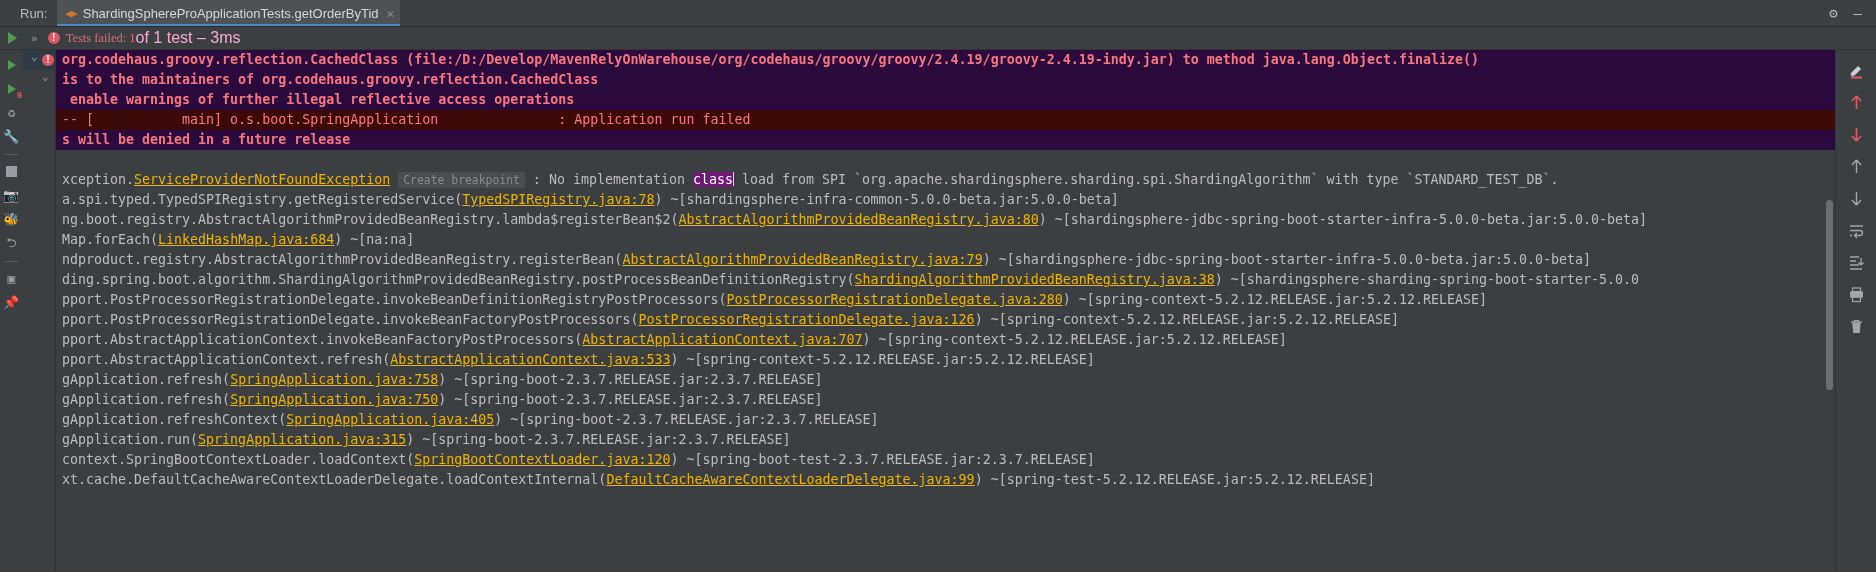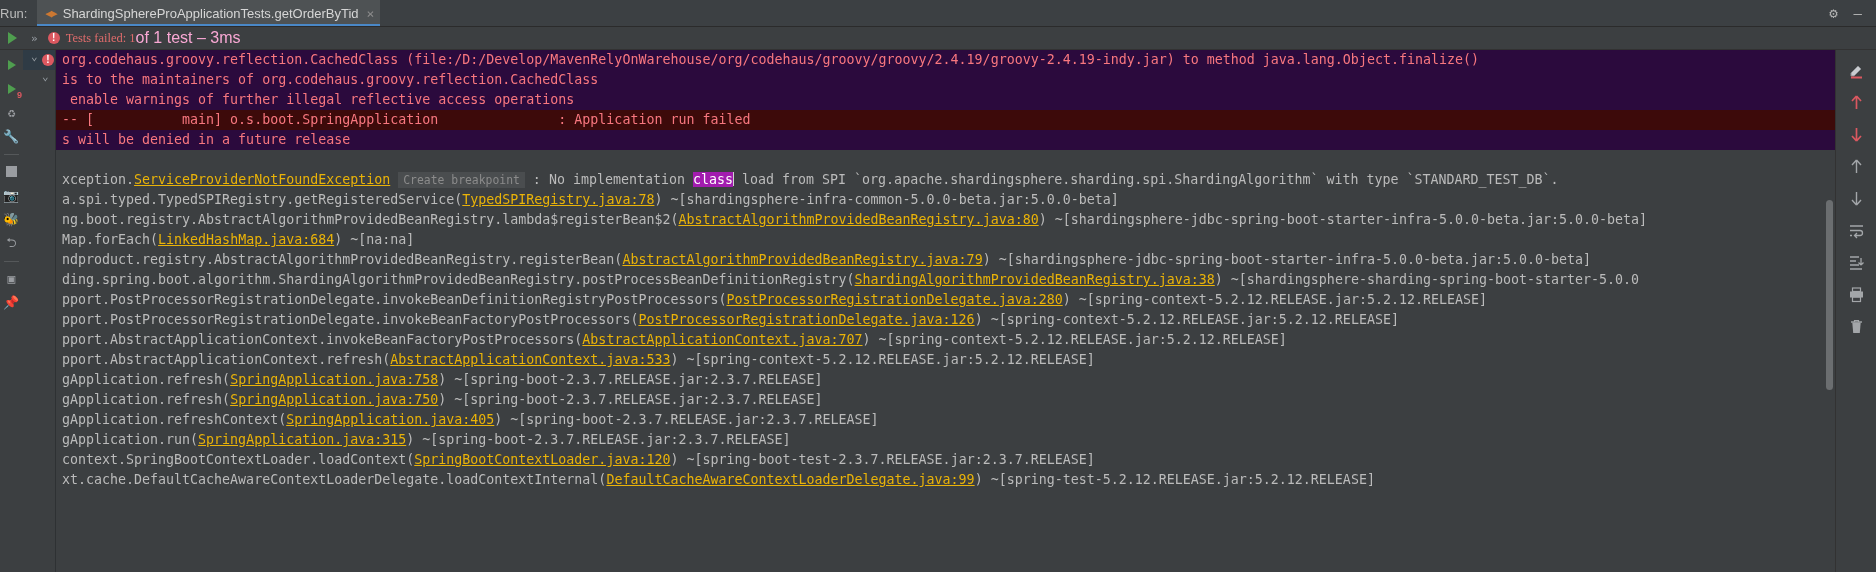--- a/index.html
+++ b/index.html
@@ -3,21 +3,21 @@
 <meta charset="utf-8">
 <style>
   html,body{margin:0;padding:0;background:#3c3f41;}
   body{width:1876px;height:572px;overflow:hidden;
        font-family:"DejaVu Sans Mono","Liberation Mono",monospace;}
 
   
   .runbar{height:26px;background:#3c4043;display:flex;align-items:center;
           border-bottom:1px solid #2b2b2b;position:relative;}
   .runbar .runlabel{color:#bbbbbb;font-family:"Liberation Sans",sans-serif;
-          font-size:13px;padding:0 10px 0 0;}
+          font-size:13px;padding:0 10px 0 20px;}
   .tab{display:flex;align-items:center;height:26px;padding:0 6px 0 8px;
        background:#4e5254;position:relative;}
   .tab .tabicons{color:#cc7832;font-size:11px;margin-right:6px;letter-spacing:-1px;}
   .tab .tabname{color:#d6d6d6;font-family:"Liberation Sans",sans-serif;font-size:13px;}
   .tab .tabclose{color:#8d8d8d;font-size:13px;margin-left:8px;}
   .tab::after{content:"";position:absolute;left:0;right:0;bottom:0;height:2px;background:#4a88c7;}
   .runbar .rb-right{margin-left:auto;display:flex;align-items:center;gap:16px;padding-right:14px;}
   .rb-right span{color:#b2b2b2;font-size:14px;line-height:1;}
 
   
@@ -54,24 +54,24 @@
   .gutter .gerr{position:absolute;left:19px;top:4px;width:12px;height:12px;border-radius:50%;
                 background:#db5860;color:#fff;font-size:10px;line-height:12px;text-align:center;
                 font-family:"Liberation Sans",sans-serif;font-weight:bold;}
   .gutter .vline{position:absolute;left:32px;top:0;bottom:0;width:1px;background:#2e3133;}
 
   
   .console{flex:1;background:#3c3f41;position:relative;overflow:hidden;}
   .lines{position:relative;}
   .ln{height:20px;line-height:20px;white-space:pre;font-size:13.3px;
       padding-left:6px;color:#bbbbbb;}
-  .ln.warn{background:#2b0a3d;color:#f8777f;}
+  .ln.warn{background:#2b0a3d;color:#f8777f;font-weight:bold;}
   .ln.fatal{background:#3d0a0a;color:#f8777f;}
   .lnk{color:#eab308;text-decoration:underline;}
-  .hl{background:#a21caf;color:#ffffff;}
+  .hl{background:#701a75;color:#ffffff;}
   .caret{display:inline-block;width:1px;height:14px;background:#d0d0d0;vertical-align:-2px;margin-left:0px;}
   .bp{background:#4a4d4f;color:#8b8b8b;font-size:11.4px;padding:1px 5px;border-radius:0;}
 
   
   .vscroll{position:absolute;right:2px;top:150px;width:7px;height:190px;background:#6b6e70;border-radius:4px;}
 
   
   .righttools{width:40px;background:#3c3f41;flex:0 0 40px;display:flex;flex-direction:column;
               align-items:center;padding-top:6px;border-left:1px solid #323232;}
   .righttools .ti{width:26px;height:28px;display:flex;align-items:center;justify-content:center;

